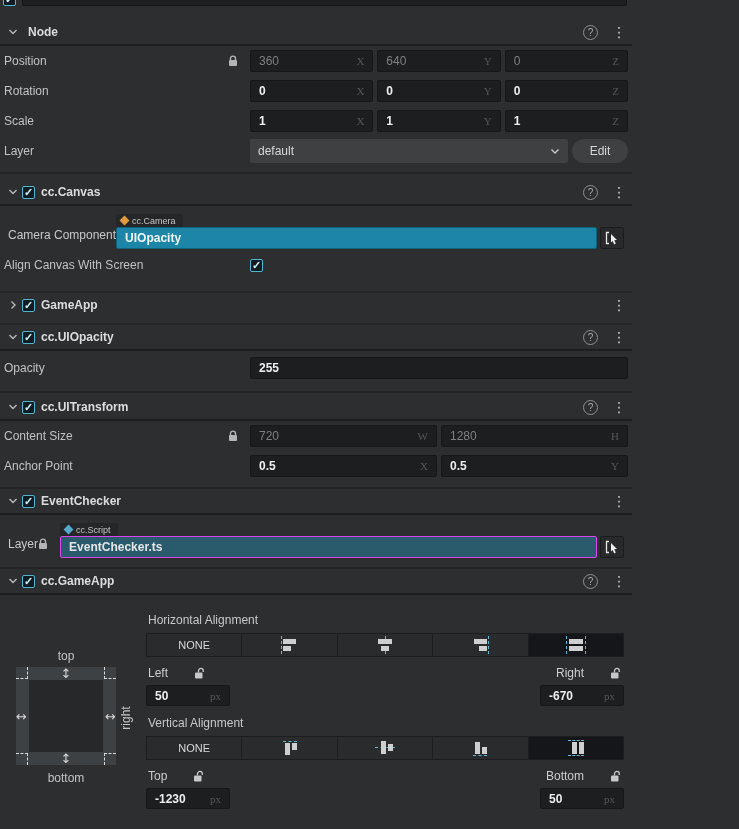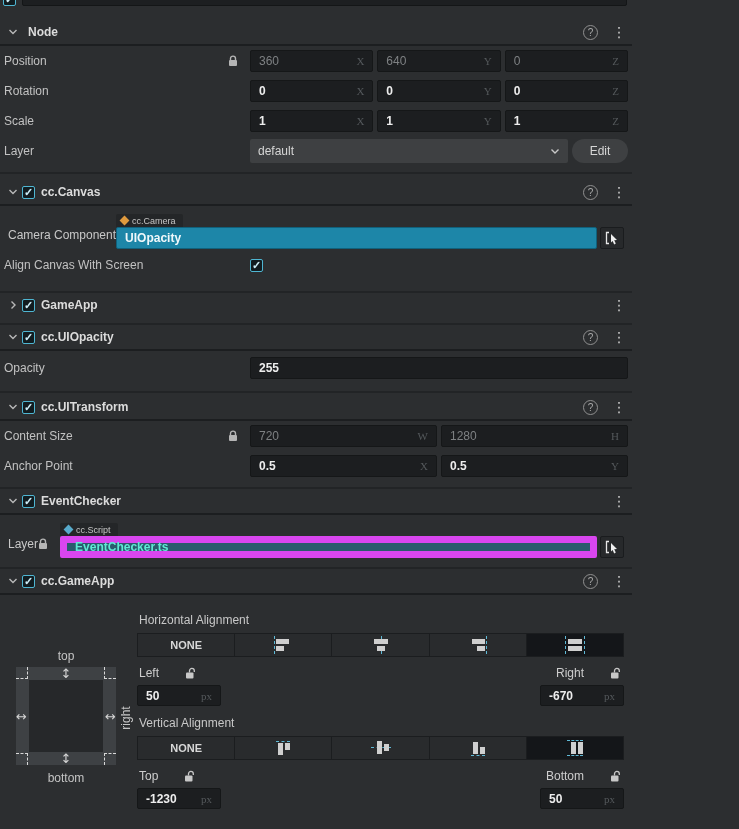--- a/index.html
+++ b/index.html
@@ -77,34 +77,34 @@
   }
   .diamond { width:7px; height:7px; transform:rotate(45deg); display:inline-block; }
   .d-orange { background:#e09a3e; }
   .d-blue  { background:#57aacb; }
   .ref-line { display:flex; gap:3px; }
   .ref-field {
     flex:1; height:22px; border-radius:2px; display:flex; align-items:center;
     padding:0 8px; font-weight:bold; margin-bottom:3px;
   }
   .ref-camera { background:#1d86a8; color:#f0f8fb; border:1px solid #10617c; }
-  .ref-script { background:#2a5b6d; color:#5eead4; border:7px solid #d946ef; }
+  .ref-script { background:#2a5b6d; color:#e5e5e5; border:1px solid #d946ef; }
   .picker {
     flex:0 0 24px; height:22px; background:#27292b; border:1px solid #1a1c1e; border-radius:2px;
     display:flex; align-items:center; justify-content:center; margin-bottom:3px;
   }
 
   
   .widget-body { position:relative; height:246px; }
-  .wcontrols { position:absolute; left:137px; right:8px; top:0; }
+  .wcontrols { position:absolute; left:146px; right:8px; top:0; }
   .wlabel { color:#c8c8c8; margin:18px 0 6px 2px; }
   .btn-group { display:flex; height:24px; border:1px solid #1b1d1f; background:#292b2d; }
   .btn-group .abtn {
     flex:1; display:flex; align-items:center; justify-content:center;
-    border-right:1px solid #1b1d1f; color:#d8d8d8; font-weight:bold; font-size:11px;
+    border-right:1px solid #1b1d1f; color:#d8d8d8; font-weight:normal; font-size:11px;
   }
   .btn-group .abtn:last-child { border-right:none; }
   .btn-group .abtn.sel { background:#141619; }
 
   .lr-row { display:flex; justify-content:space-between; margin-top:9px; align-items:center; }
   .lr-group { display:flex; align-items:center; gap:26px; padding:0 2px; color:#cdcdcd; }
   .pf-row { display:flex; justify-content:space-between; margin-top:5px; }
   .px-field {
     width:84px; height:21px; background:#1c1e20; border:1px solid #151718; border-radius:2px;
     display:flex; align-items:center; justify-content:space-between; padding:0 8px;

